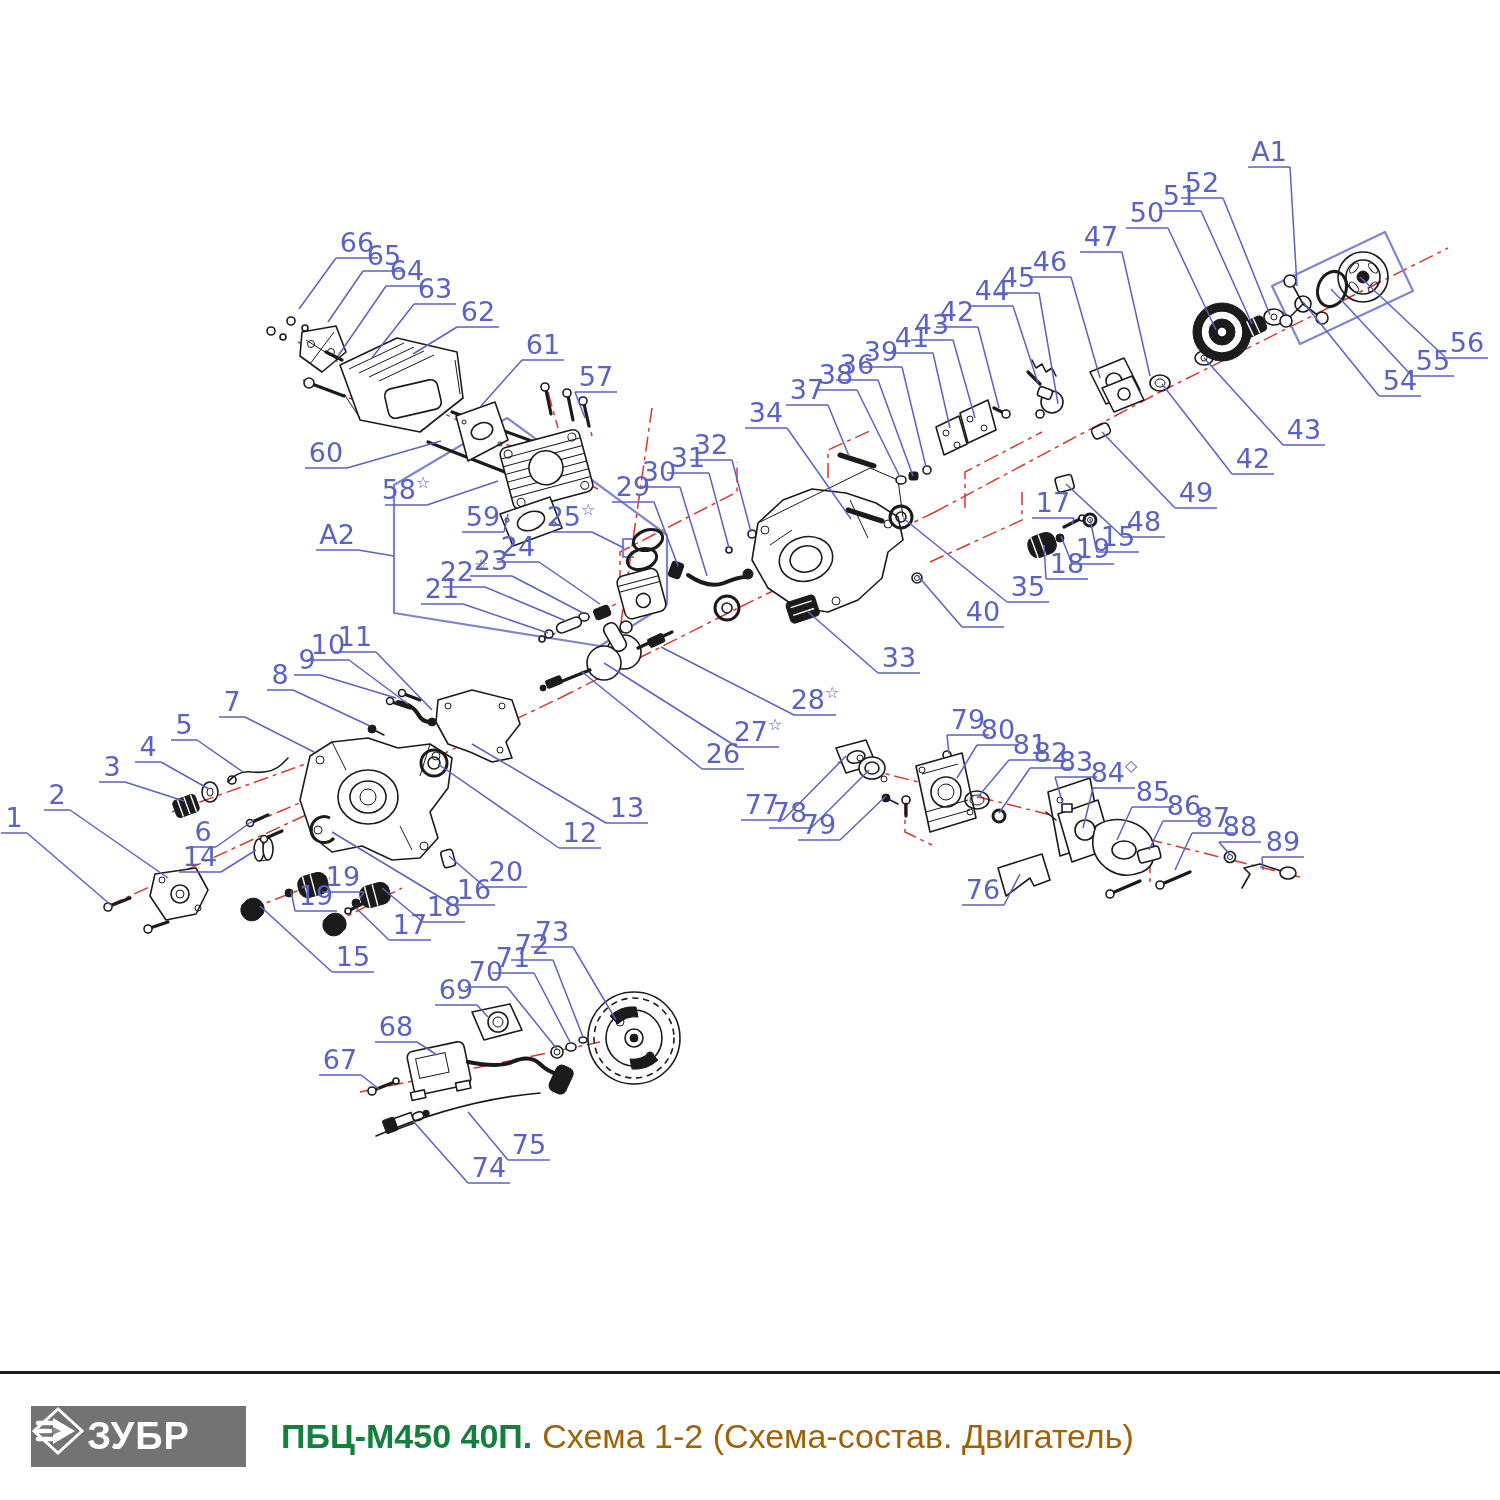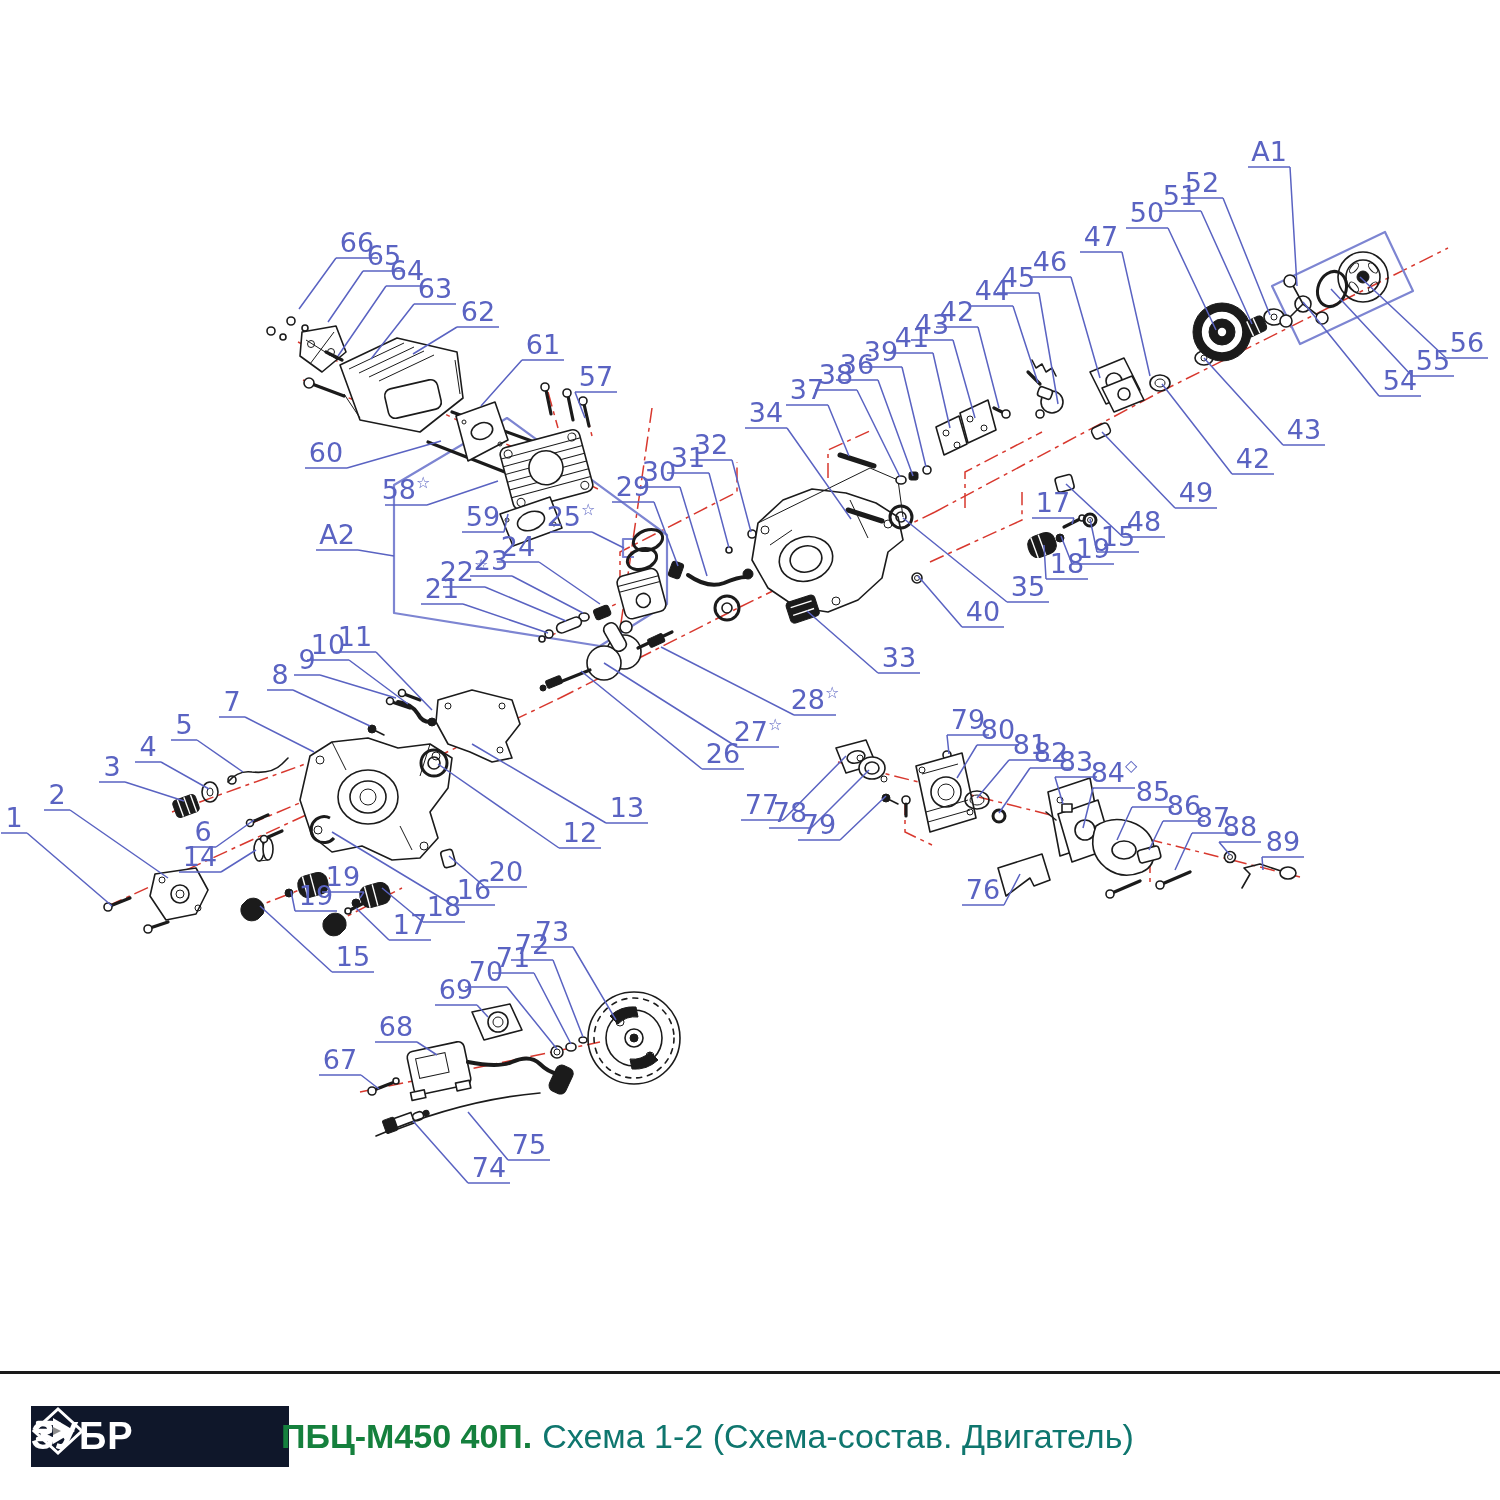--- a/index.html
+++ b/index.html
@@ -18,28 +18,28 @@
   .ring{fill:none;stroke:#1b1b1b;stroke-width:3;}
   
   .cl{fill:none;stroke:#d8382e;stroke-width:1.5;stroke-dasharray:15 5 4 5;}
   
   .bluebox{fill:none;stroke:#7d85d2;stroke-width:2.2;stroke-linejoin:round;}
   
   .lead{fill:none;stroke:#5a63c2;stroke-width:1.5;}
   .lbl{fill:#5a63c2;font-family:"DejaVu Sans",sans-serif;font-size:27px;}
   
   .footer-rule{position:absolute;left:0;top:1371px;width:1500px;height:3px;background:#1a1a1a;}
-  .logo{position:absolute;left:31px;top:1406px;width:258px;height:61px;background:#0f172a;
-        display:flex;align-items:center;gap:6px;}
+  .logo{position:absolute;left:31px;top:1406px;width:215px;height:61px;background:#737373;
+        display:flex;align-items:center;justify-content:center;gap:6px;}
   .logo .brand{color:#fff;font-weight:bold;font-size:38px;letter-spacing:1px;
         font-family:"Liberation Sans",sans-serif;}
   .title{position:absolute;left:281px;top:1406px;height:61px;display:flex;align-items:center;
         font-size:34px;white-space:nowrap;}
   .title .model{font-weight:bold;color:#15803d;}
-  .title .subtitle{font-weight:normal;color:#0f766e;margin-left:10px;}
+  .title .subtitle{font-weight:normal;color:#a16207;margin-left:10px;}
 </style>
 </head>
 <body>
 
 <div class="page">
 
 <svg width="1500" height="1360" viewBox="0 0 1500 1360">
 
   <g>
     <path class="cl" d="M108,906 L330,804"></path>

